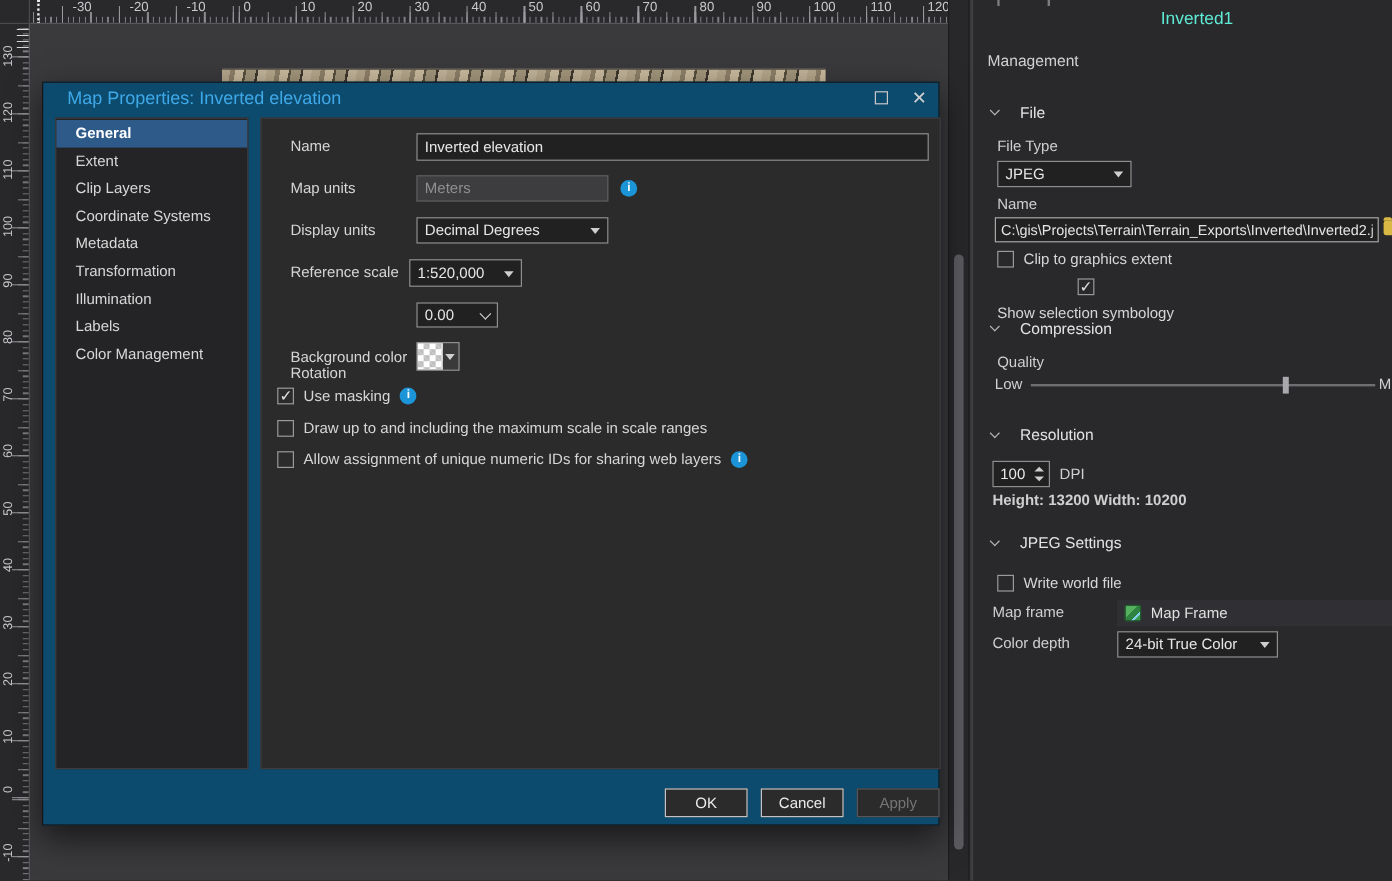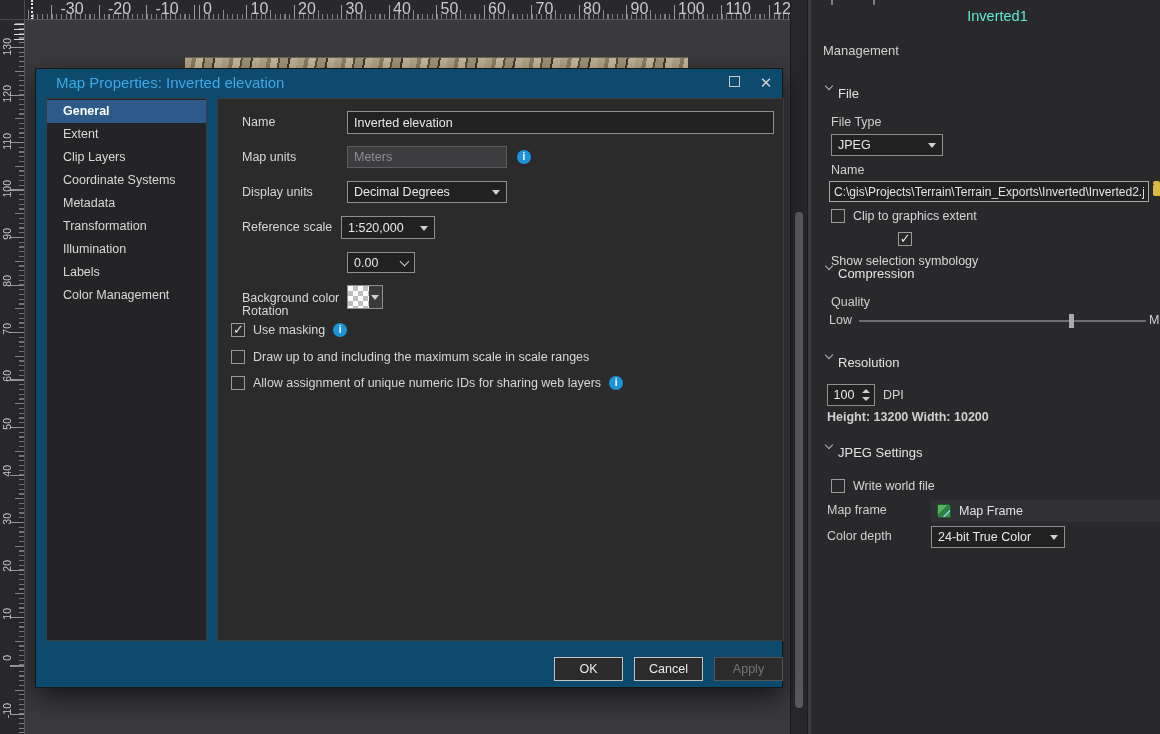--- a/index.html
+++ b/index.html
@@ -7,21 +7,21 @@
   body { font-family:"Liberation Sans", sans-serif; }
   #app { position:relative; width:1160px; height:734px; background:#3a3a3d; overflow:hidden; }
 
   
   #corner { position:absolute; left:0; top:0; width:25px; height:20px; background:#29292c; border-right:1px solid #4a4a4e; border-bottom:1px solid #4a4a4e; }
   #top-ruler { position:absolute; left:25px; top:0; width:765px; height:20px; background:#29292c; border-bottom:1px solid #58585c; overflow:hidden; }
   #top-ruler .tick-minor, #top-ruler .tick-mid, #top-ruler .tick-major { position:absolute; left:0; right:0; bottom:0; }
   #top-ruler .tick-minor { height:5px;  background:repeating-linear-gradient(to right,#7f7f84 0 1px,transparent 1px 4.75px); background-position-x:174px; }
   #top-ruler .tick-mid   { height:9px;  background:repeating-linear-gradient(to right,#8a8a8f 0 1px,transparent 1px 23.75px); background-position-x:174px; }
   #top-ruler .tick-major { height:14px; background:repeating-linear-gradient(to right,#9a9a9f 0 1px,transparent 1px 47.5px); background-position-x:174px; }
-  .rnum { position:absolute; top:0; font-size:16px; color:#c9c9cd; }
+  .rnum { position:absolute; top:0; font-size:11px; color:#c9c9cd; }
   #top-origin { position:absolute; left:6px; top:0; height:20px; width:0; border-left:2px dotted #e8e8e8; }
   #left-ruler { position:absolute; left:0; top:20px; width:25px; height:714px; background:#29292c; border-right:1px solid #58585c; overflow:hidden; }
   #left-ruler .tick-minor, #left-ruler .tick-mid, #left-ruler .tick-major { position:absolute; top:0; bottom:0; right:0; }
   #left-ruler .tick-minor { width:5px;  background:repeating-linear-gradient(to bottom,#7f7f84 0 1px,transparent 1px 4.75px); background-position-y:646px; }
   #left-ruler .tick-mid   { width:9px;  background:repeating-linear-gradient(to bottom,#8a8a8f 0 1px,transparent 1px 23.75px); background-position-y:646px; }
   #left-ruler .tick-major { width:14px; background:repeating-linear-gradient(to bottom,#9a9a9f 0 1px,transparent 1px 47.5px); background-position-y:646px; }
   .rnum-v { position:absolute; left:1px; font-size:10.5px; color:#c9c9cd; writing-mode:vertical-rl; transform:rotate(180deg); }
   #left-origin { position:absolute; left:14px; top:4px; width:10px; height:20px; background:repeating-linear-gradient(to bottom,#d8d8d8 0 1px,transparent 1px 5px); }
 
   
@@ -65,21 +65,21 @@
   .dlg-btn { position:absolute; top:588px; width:69px; height:24px; background:#2b2b2b; border:1px solid #c3c3c3; color:#ececec; font-size:12.5px; text-align:center; line-height:22px; cursor:pointer; }
   .dlg-btn.disabled { border-color:#565656; color:#757575; cursor:default; }
 
   
   #panel { position:absolute; left:810px; top:0; width:350px; height:734px; background:#29292c; border-left:1px solid #404044; overflow:hidden; }
   #panel-clip { position:absolute; left:20px; top:0; width:60px; height:5px; overflow:hidden; opacity:.75; }
   #panel-clip i { position:absolute; top:0; width:2px; height:5px; background:#9a9a9e; } 
   #panel-clip i:nth-child(2){ left:42px; }
   #panel-title { position:absolute; left:0; top:8px; width:100%; text-align:center; padding-left:24px; font-size:14.5px; color:#5eead4; }
   #panel-props { position:absolute; left:12px; top:43px; font-size:13px; color:#d0d0d0; }
-  .sect { position:absolute; left:15px; display:flex; align-items:flex-start; gap:6px; cursor:pointer; }
+  .sect { position:absolute; left:15px; display:flex; align-items:center; gap:18px; cursor:pointer; }
   .chev { width:6px; height:6px; border-left:1.5px solid #b4b4b8; border-bottom:1.5px solid #b4b4b8; transform:rotate(-45deg); margin-top:-3px; flex:none; }
   .sect .shead { font-size:13px; color:#e3e3e3; }
   .plabel { position:absolute; font-size:12.5px; color:#cfcfcf; }
   #panel .checkbox { background:#29292c; }
   .slider-track { position:absolute; height:2px; background:#6e6e72; }
   .slider-thumb { position:absolute; top:-6px; width:5px; height:14px; background:#a9a9ad; }
   #dpi-spin { position:absolute; left:16px; top:384px; width:48px; height:22px; background:#212121; border:1px solid #8f8f8f; color:#e8e8e8; font-size:12.5px; }
   #dpi-spin .val { position:absolute; left:0; top:3px; width:32px; text-align:center; }
   #dpi-spin .up, #dpi-spin .dn { position:absolute; right:4px; width:0; height:0; border-left:4px solid transparent; border-right:4px solid transparent; cursor:pointer; }
   #dpi-spin .up { top:4px; border-bottom:4px solid #cfcfcf; }

